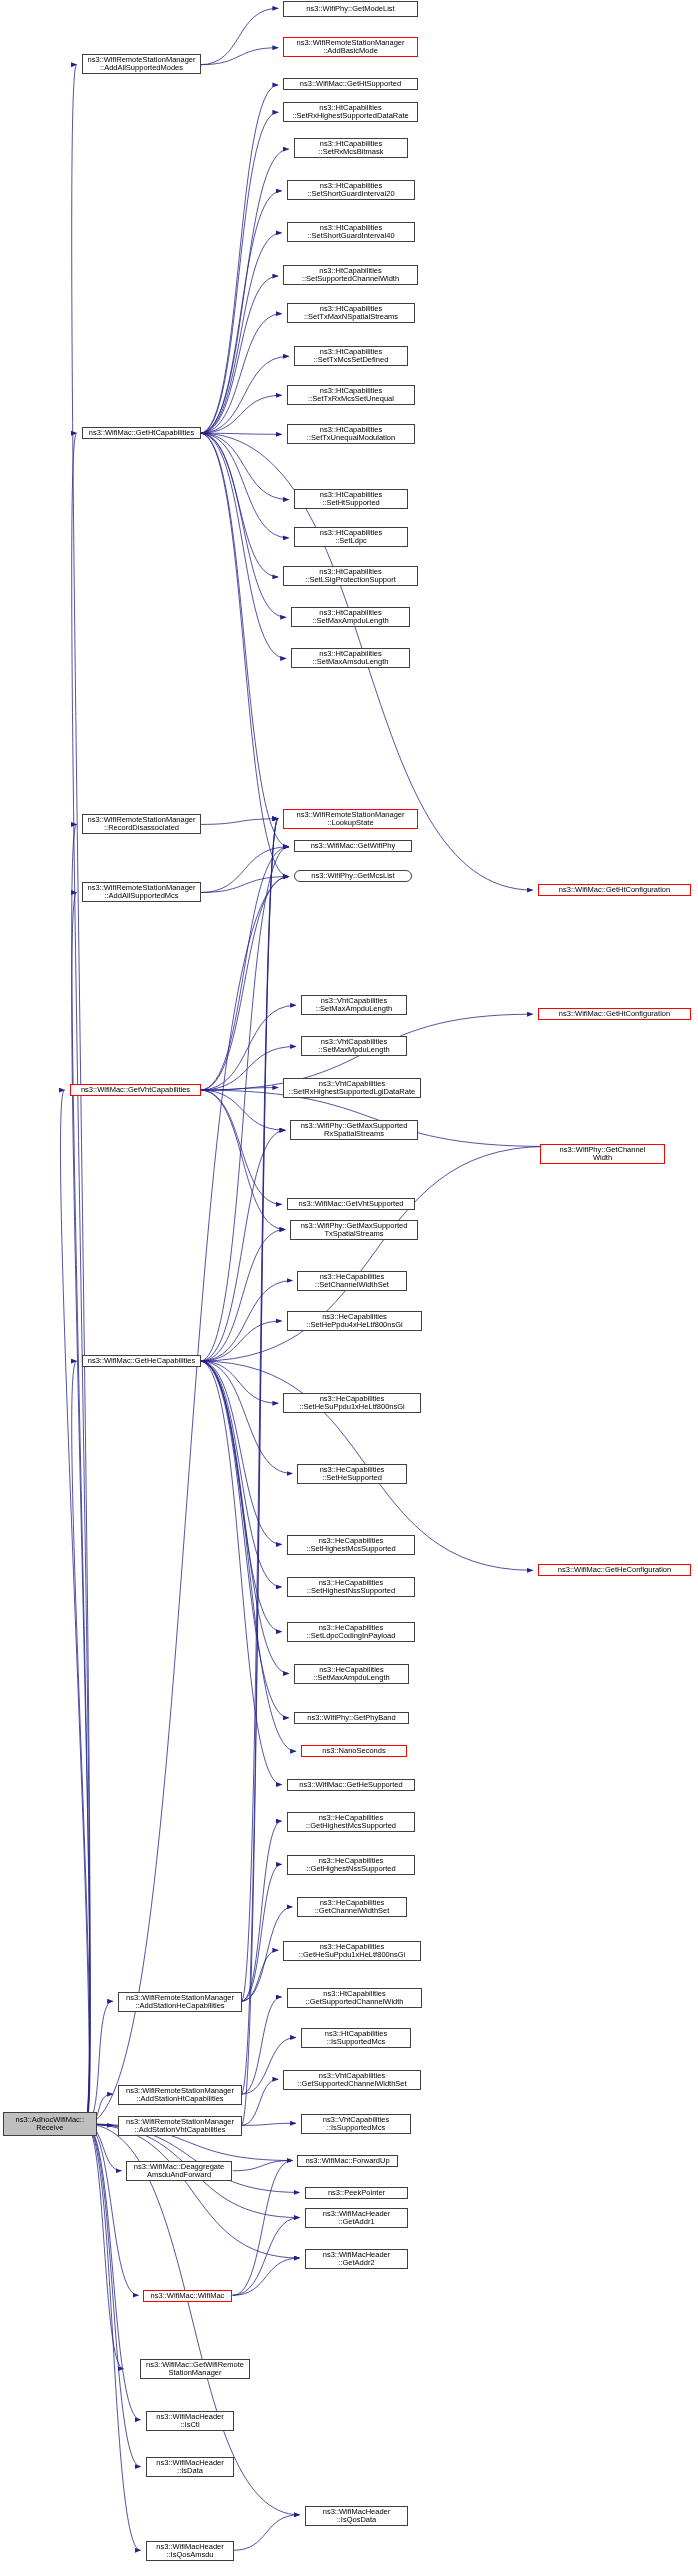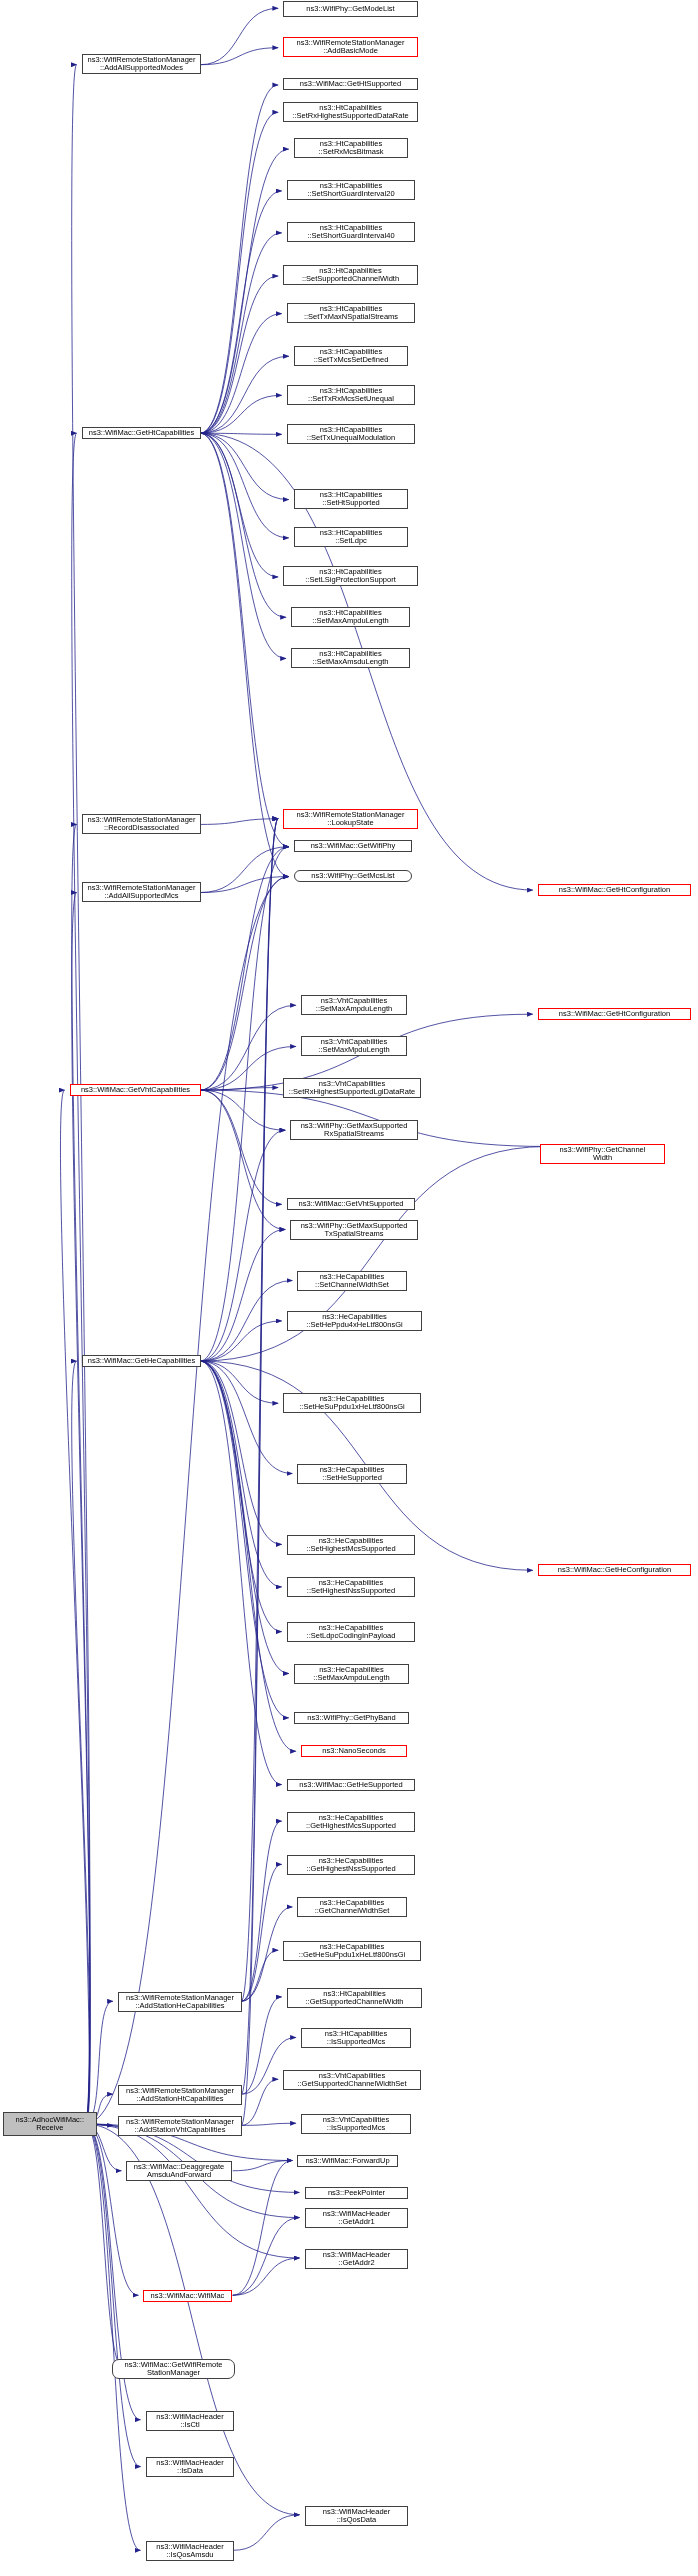--- a/index.html
+++ b/index.html
@@ -143,21 +143,21 @@
     <div class="node" style="left: 82px; top: 1355px; width: 119px; height: 12px;">ns3::WifiMac::GetHeCapabilities</div>
     <div class="node" style="left: 118px; top: 1992px; width: 124px; height: 20px;">ns3::WifiRemoteStationManager
 ::AddStationHeCapabilities</div>
     <div class="node" style="left: 118px; top: 2085px; width: 124px; height: 20px;">ns3::WifiRemoteStationManager
 ::AddStationHtCapabilities</div>
     <div class="node" style="left: 118px; top: 2116px; width: 124px; height: 20px;">ns3::WifiRemoteStationManager
 ::AddStationVhtCapabilities</div>
     <div class="node" style="left: 126px; top: 2161px; width: 106px; height: 20px;">ns3::WifiMac::Deaggregate
 AmsduAndForward</div>
     <div class="node red" style="left: 143px; top: 2290px; width: 89px; height: 12px;">ns3::WifiMac::WifiMac</div>
-    <div class="node" style="left: 112px; top: 2359px; width: 123px; height: 20px; border-radius: 7px;">ns3::WifiMac::GetWifiRemote
+    <div class="node" style="left: 140px; top: 2359px; width: 110px; height: 20px;">ns3::WifiMac::GetWifiRemote
 StationManager</div>
     <div class="node" style="left: 146px; top: 2411px; width: 88px; height: 20px;">ns3::WifiMacHeader
 ::IsCtl</div>
     <div class="node" style="left: 146px; top: 2457px; width: 88px; height: 20px;">ns3::WifiMacHeader
 ::IsData</div>
     <div class="node" style="left: 146px; top: 2541px; width: 88px; height: 20px;">ns3::WifiMacHeader
 ::IsQosAmsdu</div>
     <div class="node" style="left: 283px; top: 1.4px; width: 135px; height: 16px;">ns3::WifiPhy::GetModeList</div>
     <div class="node red" style="left: 283px; top: 37px; width: 135px; height: 20px;">ns3::WifiRemoteStationManager
 ::AddBasicMode</div>

